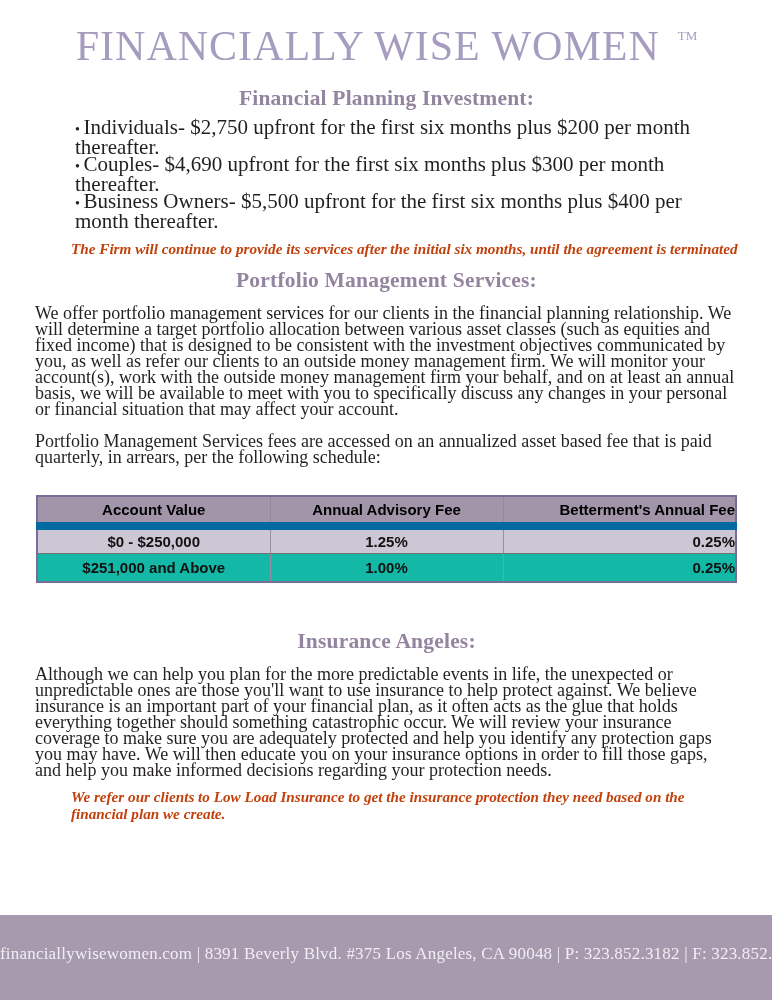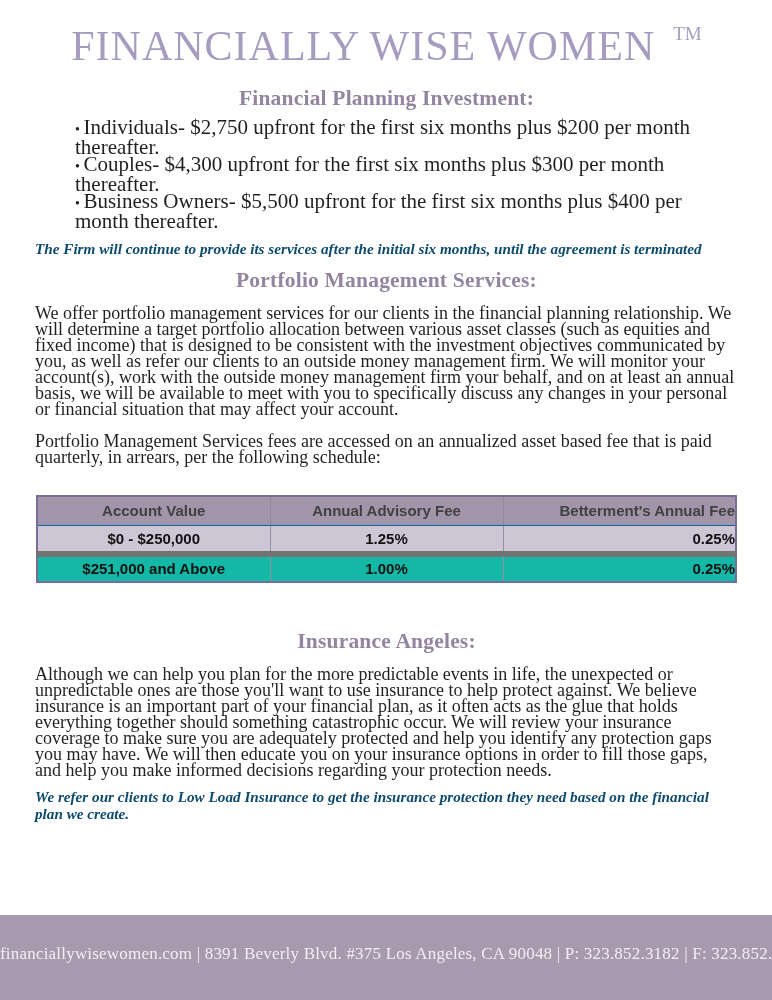--- a/index.html
+++ b/index.html
@@ -19,21 +19,21 @@
     text-align: center;
     color: #a69cc0;
     font-size: 42px;
     font-weight: 400;
     letter-spacing: 1px;
     line-height: 1.05;
     margin-bottom: 18px;
     white-space: nowrap;
   }
   .tm {
-    font-size: 19px;
+    font-size: 13px;
     vertical-align: 20px;
     letter-spacing: 0;
     margin-left: 18px;
   }
   .section-heading {
     color: #93849f;
     font-size: 21.5px;
     font-weight: 700;
     letter-spacing: 0.2px;
     margin-bottom: 8px;
@@ -51,54 +51,55 @@
     margin: 0 0 10px 0;
     padding-left: 40px;
     font-size: 21px;
     line-height: 17.5px;
   }
   .bullet-list li::before {
     content: "\2022\00a0";
     font-size: 14px;
   }
   .green-note {
-    color: #0c4a6e;
+    color: #c2410c;
     font-size: 15.2px;
     font-style: italic;
     font-weight: 700;
     line-height: 17.5px;
     margin-bottom: 10px;
     max-width: 706px;
+    margin-left: 36px;
   }
   .fee-table {
     width: 701px;
     border-collapse: collapse;
     margin: 30px 0 46px 1px;
     font-family: "Liberation Sans", sans-serif;
     font-weight: 700;
     text-align: center;
     border: 2px solid #7b6b99;
   }
   .fee-table th {
     background: #a295a9;
-    color: #404040;
+    color: #000000;
     font-size: 15px;
     height: 30px;
-    border-bottom: 1px solid #0369a1;
+    border-bottom: 8px solid #0369a1;
     border-left: 1px solid #948799;
     border-right: 1px solid #948799;
   }
   .fee-table td {
     font-size: 15px;
     color: #111111;
     height: 28px;
     border-left: 1px solid #9a8da2;
     border-right: 1px solid #9a8da2;
   }
-  .fee-table tr.row-alt td { background: #cdc6d4; border-bottom: 6px solid #737373; }
+  .fee-table tr.row-alt td { background: #cdc6d4; border-bottom: 1px solid #737373; }
   .fee-table tr.row-plain td { background: #14b8a6; }
   .fee-table th:first-child, .fee-table td:first-child { border-left: none; }
   .fee-table th:last-child, .fee-table td:last-child { border-right: none; text-align: right; }
   .fee-table col { width: 33.33%; }
   .footer {
     position: absolute;
     left: 0;
     bottom: 0;
     width: 772px;
     height: 85px;
@@ -118,21 +119,21 @@
 
 <div class="page">
   <div class="content">
 
     <h1 class="page-title"><span>FINANCIALLY WISE WOMEN</span><span class="tm">TM</span></h1>
 
     <h2 class="section-heading">Financial Planning Investment:</h2>
 
     <ul class="bullet-list">
       <li>Individuals- $2,750 upfront for the first six months plus $200 per month thereafter.</li>
-      <li>Couples- $4,300 upfront for the first six months plus $300 per month thereafter.</li>
+      <li>Couples- $4,690 upfront for the first six months plus $300 per month thereafter.</li>
       <li>Business Owners- $5,500 upfront for the first six months plus $400 per month thereafter.</li>
     </ul>
 
     <p class="green-note">The Firm will continue to provide its services after the initial six months, until the agreement is terminated</p>
 
     <h2 class="section-heading">Portfolio Management Services:</h2>
 
     <p class="body-text">We offer portfolio management services for our clients in the financial planning relationship.  We will determine a target portfolio allocation between various asset classes (such as equities and fixed income) that is designed to be consistent with the investment objectives communicated by you, as well as refer our clients to an outside money management firm.   We will monitor your account(s), work with the outside money management firm your behalf, and on at least an annual basis, we will be available to meet with you to specifically discuss any changes in your personal or financial situation that may affect your account.</p>
 
     <p class="body-text">Portfolio Management Services fees are accessed on an annualized asset based fee that is paid quarterly, in arrears, per the following schedule:</p>

